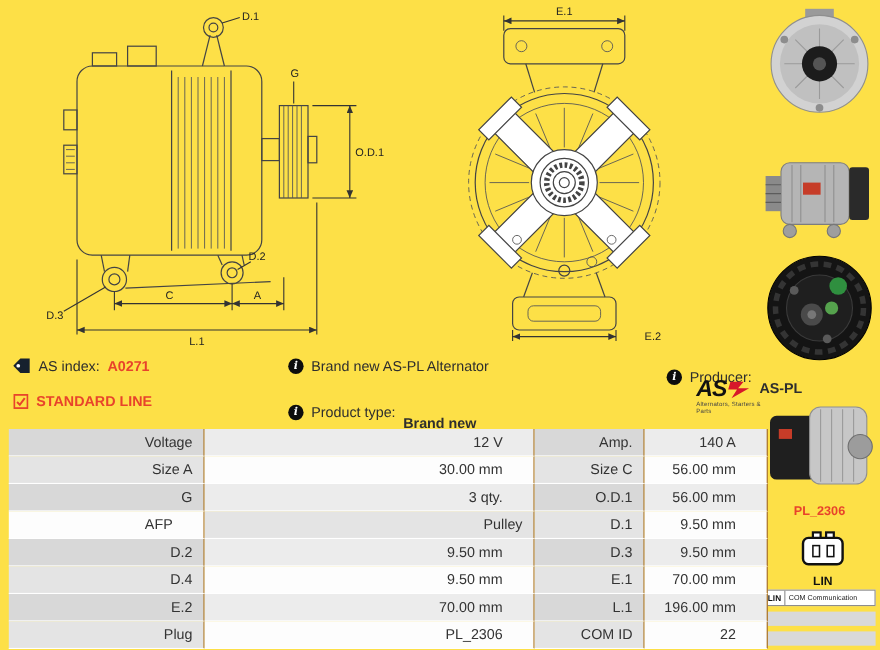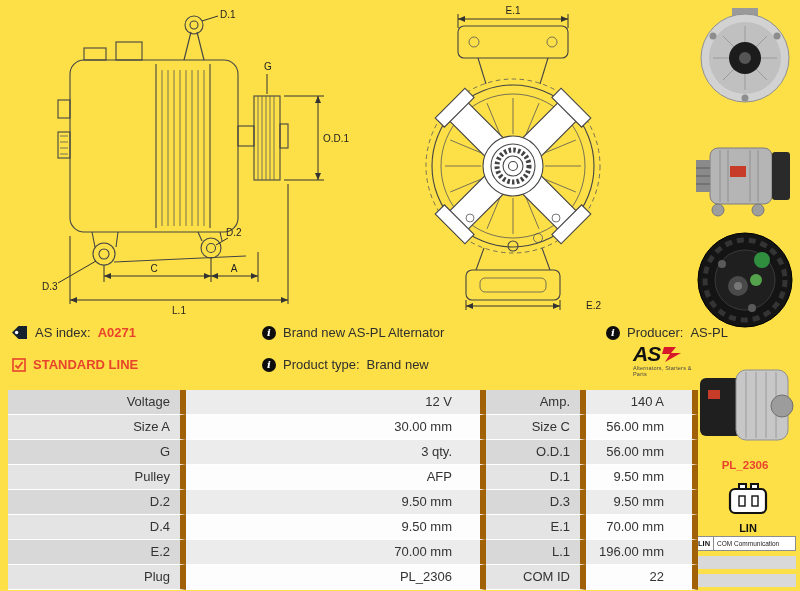--- a/index.html
+++ b/index.html
@@ -7,33 +7,33 @@
         font-family:"Liberation Sans","DejaVu Sans",sans-serif;color:#2e2e2e;}
   .draw{position:absolute;}
   svg text{font-family:"Liberation Sans","DejaVu Sans",sans-serif;font-size:10px;fill:#222;}
   .ln{stroke:#444;stroke-width:1.1;fill:none;}
   .dim{stroke:#333;stroke-width:1;fill:none;}
   .thin{stroke:#555;stroke-width:0.8;fill:none;}
 
   
   .info-line{position:absolute;display:flex;align-items:center;gap:7px;font-size:13px;white-space:nowrap;}
   .red{color:#e8432b;font-weight:bold;}
-  .b{font-weight:normal;}
+  .b{font-weight:bold;margin-top:20px;}
   .info-icon{display:inline-flex;width:14px;height:14px;border-radius:50%;background:#0d0d0d;color:#fff;
              font-size:10px;font-weight:bold;font-style:italic;align-items:center;justify-content:center;
              font-family:"DejaVu Serif",serif;flex:0 0 auto;}
   .logo{position:absolute;left:633px;top:344px;width:64px;text-align:left;}
   .logo-row{display:flex;align-items:center;gap:1px;}
   .logo-as{font-size:21px;font-weight:900;font-style:italic;color:#111;line-height:20px;letter-spacing:-1px;}
   .logo-sub{font-size:5.5px;color:#444;margin-top:1px;letter-spacing:0.2px;}
 
   
   .spec-table{position:absolute;left:8px;top:390px;width:690px;font-size:13px;}
   .trow{display:grid;grid-template-columns:178px 300px 100px 112px;}
-  .cell{height:25px;line-height:24px;box-sizing:border-box;border-right:6px solid #a16207;border-bottom:1px solid #fff;
+  .cell{height:25px;line-height:24px;box-sizing:border-box;border-right:1px solid #a16207;border-bottom:1px solid #fff;
         text-align:right;overflow:hidden;}
   .lbl,.lbl2{padding-right:10px;color:#333;}
   .val,.val2{padding-right:28px;color:#333;}
   .trow:nth-child(odd) .cell{background:#ececec;}
   .trow:nth-child(odd) .lbl,.trow:nth-child(odd) .lbl2{background:#d8d8d8;}
   .trow:nth-child(even) .cell{background:#fdfdfd;}
   .trow:nth-child(even) .lbl,.trow:nth-child(even) .lbl2{background:#e4e4e4;}
 
   
   .photo{position:absolute;left:692px;width:106px;}
@@ -363,22 +363,22 @@
       <div class="cell lbl2">Size C</div>
       <div class="cell val2">56.00 mm</div>
     </div>
     <div class="trow">
       <div class="cell lbl">G</div>
       <div class="cell val">3 qty.</div>
       <div class="cell lbl2">O.D.1</div>
       <div class="cell val2">56.00 mm</div>
     </div>
     <div class="trow">
+      <div class="cell val">AFP</div>
       <div class="cell lbl">Pulley</div>
-      <div class="cell val">AFP</div>
       <div class="cell lbl2">D.1</div>
       <div class="cell val2">9.50 mm</div>
     </div>
     <div class="trow">
       <div class="cell lbl">D.2</div>
       <div class="cell val">9.50 mm</div>
       <div class="cell lbl2">D.3</div>
       <div class="cell val2">9.50 mm</div>
     </div>
     <div class="trow">

